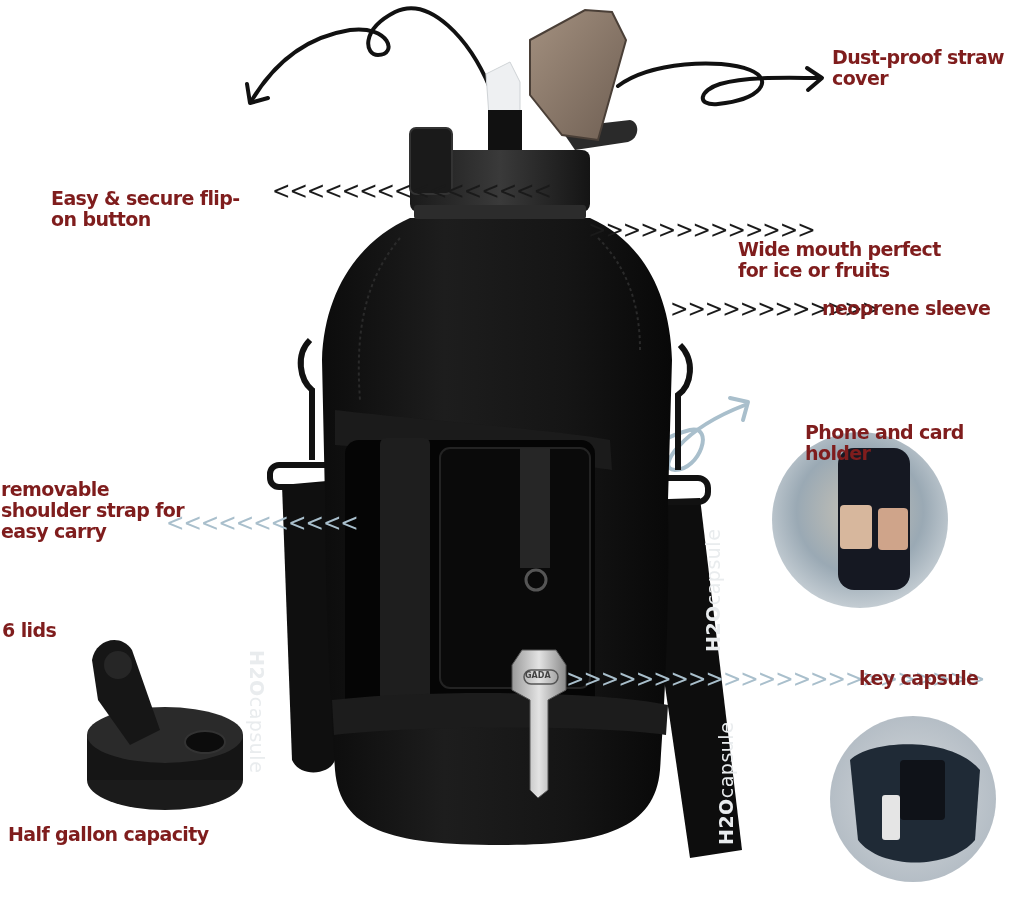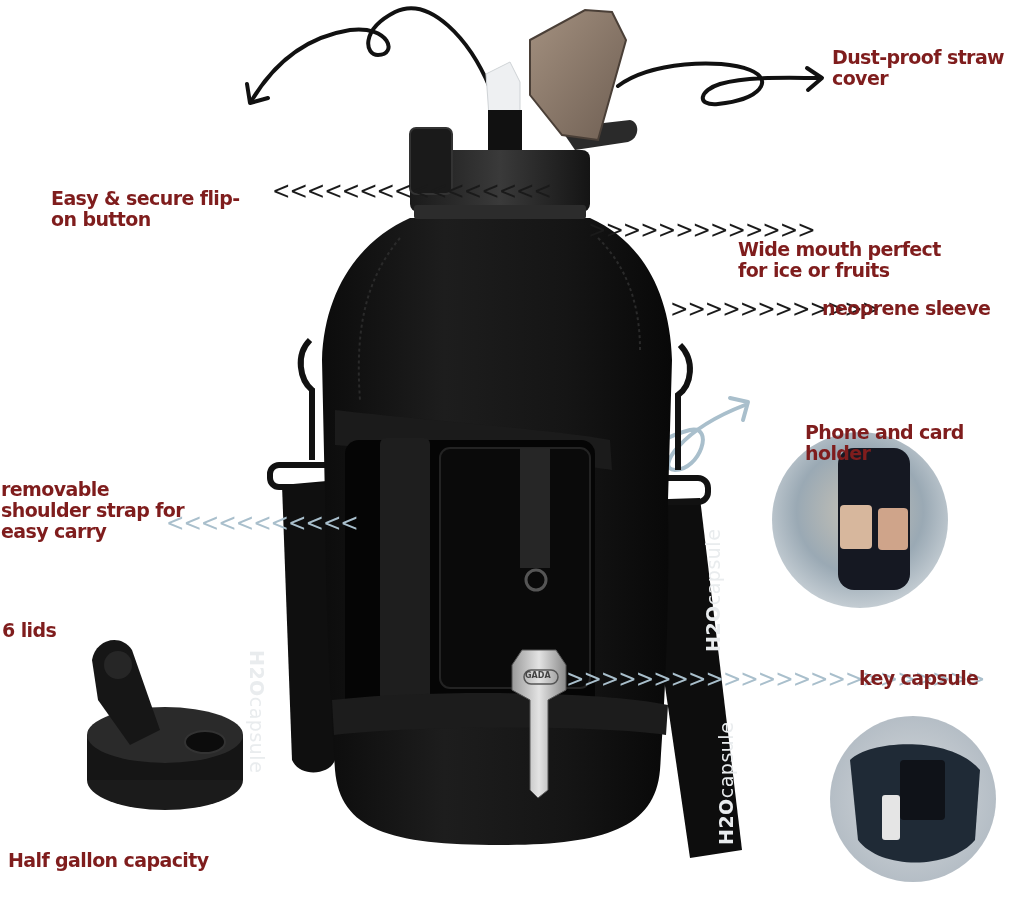--- a/index.html
+++ b/index.html
@@ -169,20 +169,20 @@
   <div class="label" style="left:738px; top:199px;margin-top:40px;">Wide mouth perfect
 for ice or fruits</div>
   <div class="label" style="left:822px; top:298px;">neoprene sleeve</div>
   <div class="label" style="left:805px; top:382px;margin-top:40px;">Phone and card
 holder</div>
   <div class="label" style="left:1px; top:479px;">removable
 shoulder strap for
 easy carry</div>
   <div class="label" style="left:2px; top:620px;">6 lids</div>
   <div class="label" style="left:859px; top:668px;">key capsule</div>
-  <div class="label" style="left:8px; top:850px;text-align:center;">Half gallon capacity</div>
+  <div class="label" style="left:8px; top:824px;text-align:center;">Half gallon capacity</div>
 
   <div style="position:absolute; left:525px; top:671px; width:23px; text-align:center; font-family:'DejaVu Sans',sans-serif; font-size:8px; font-weight:700; color:#444;">GADA</div>
 
   <div class="photo-circle" style="left:772px; top:432px; width:176px; height:176px;"></div>
   <div class="photo-circle" style="left:830px; top:716px; width:166px; height:166px;"></div>
   <div style="position:absolute; left:85px; top:630px; width:160px; height:185px;"></div>
 </div>
 
 </body></html>

